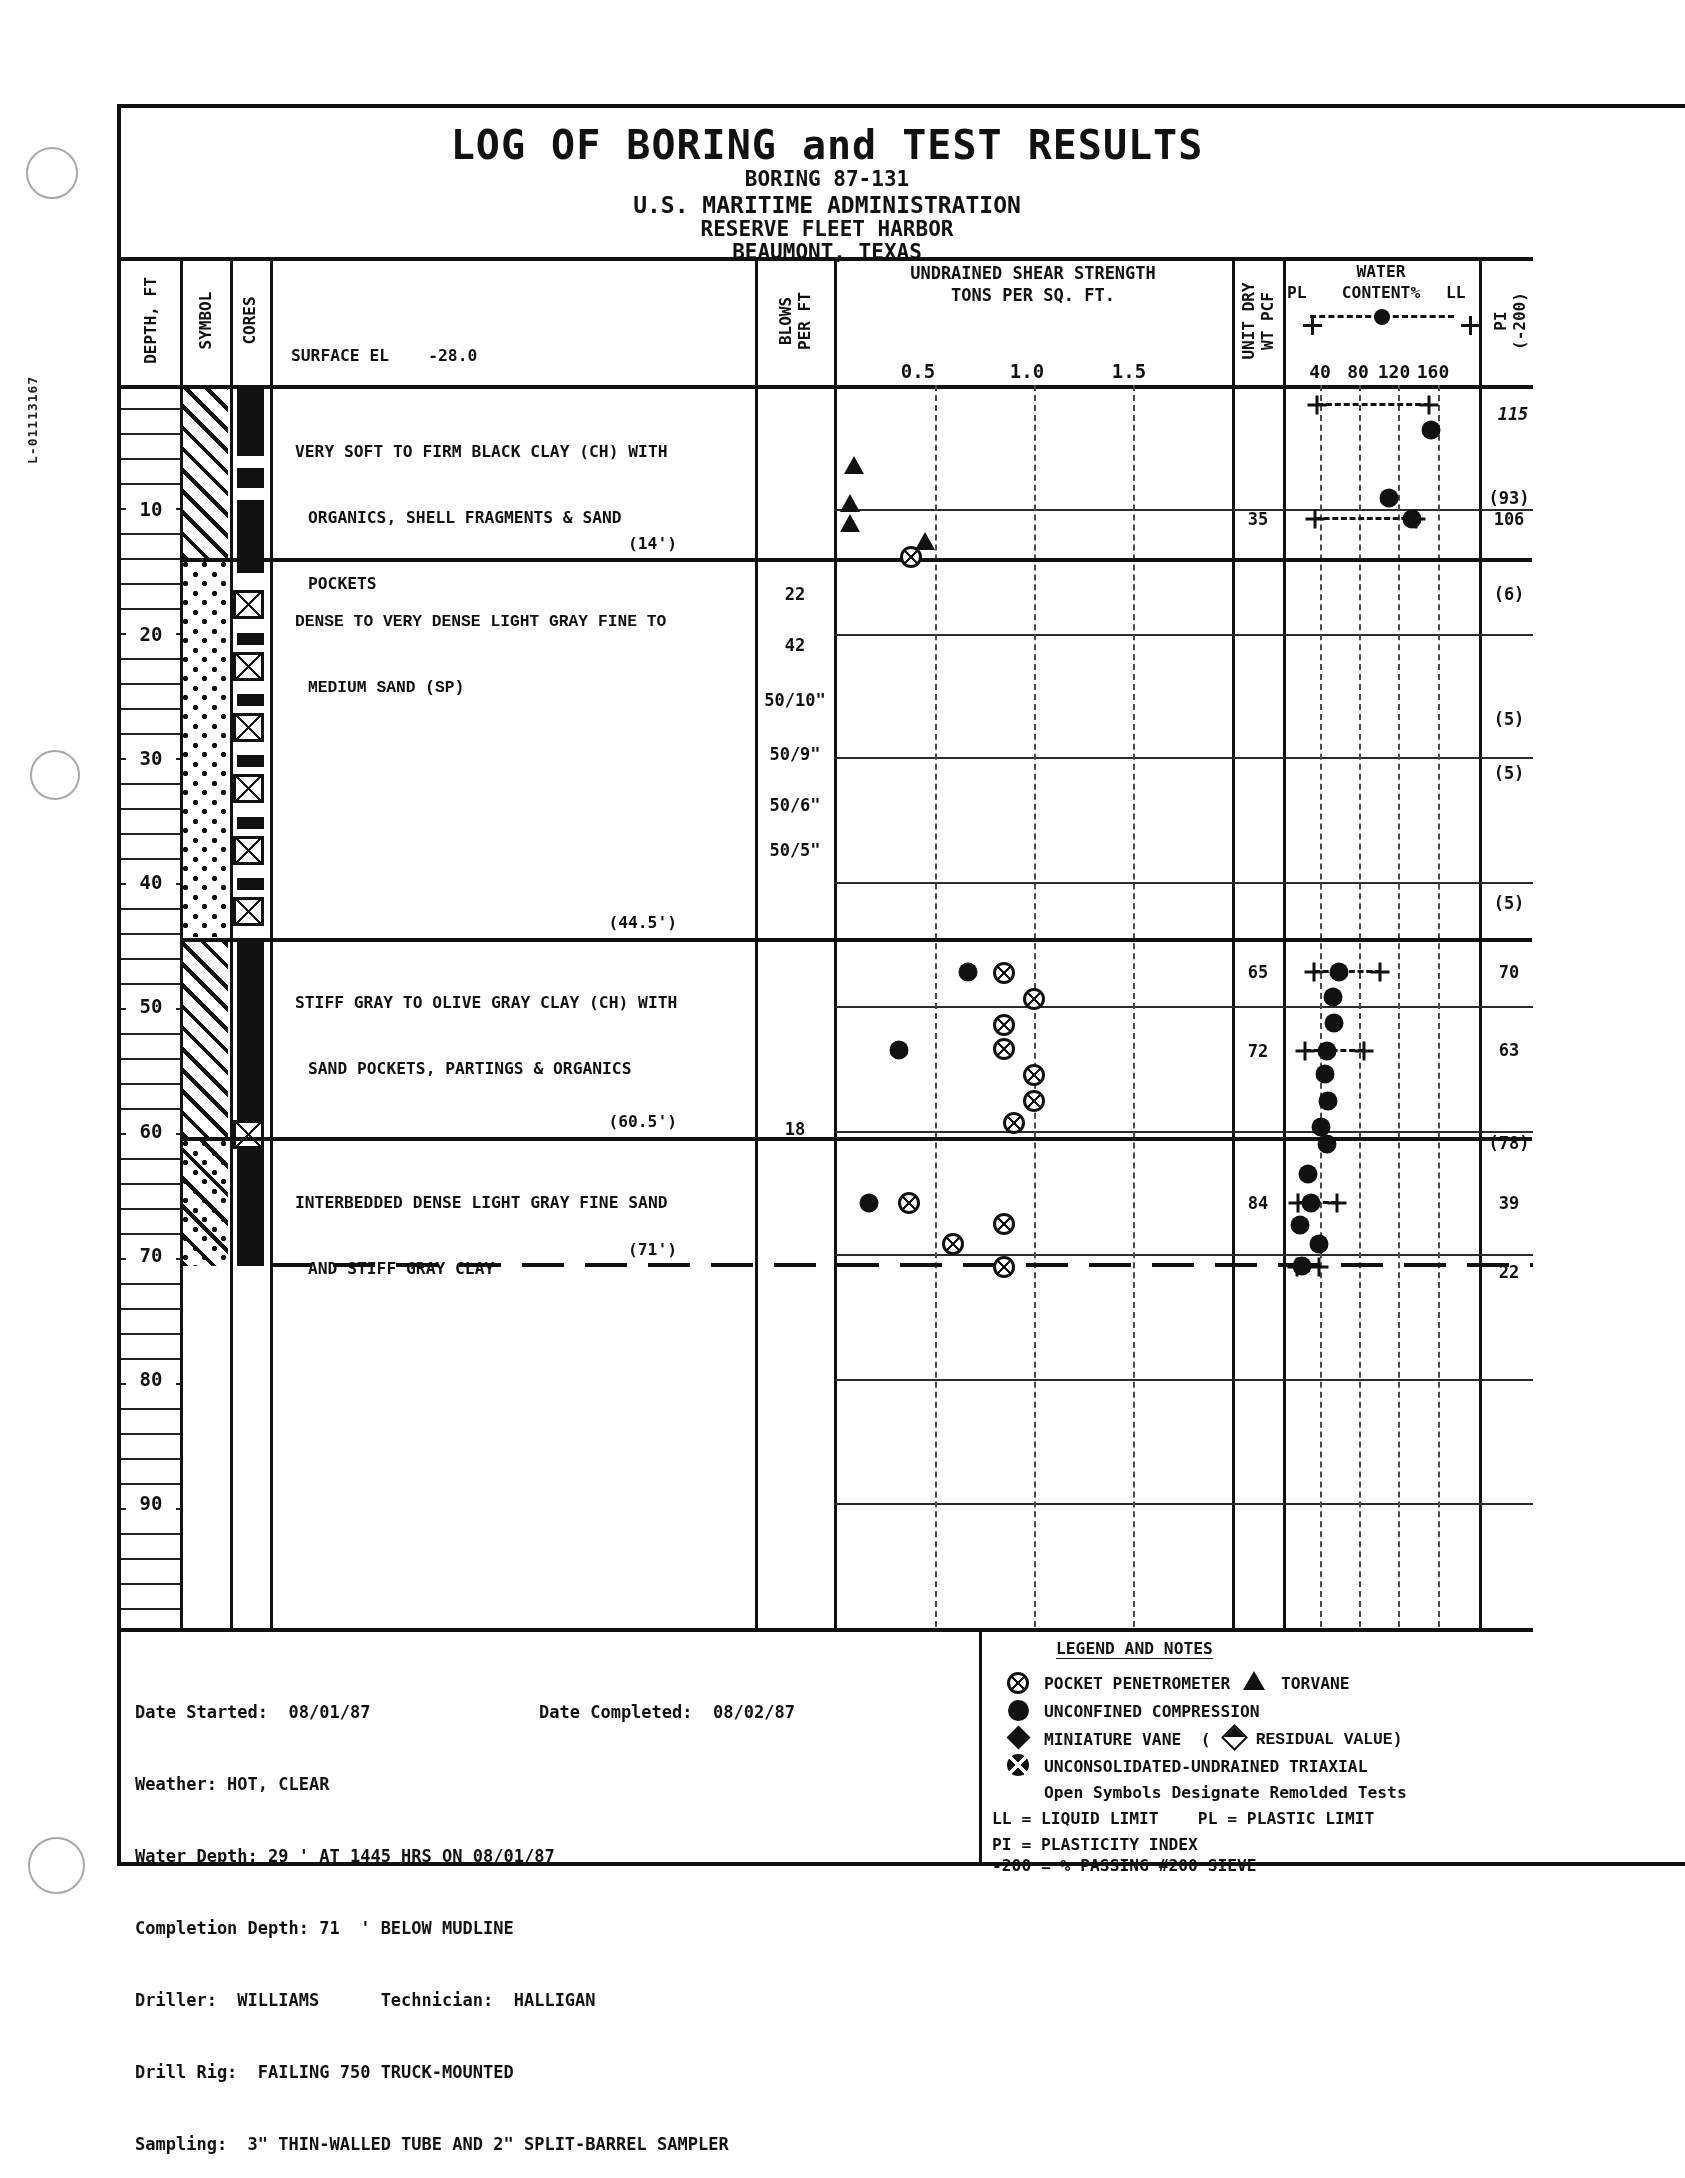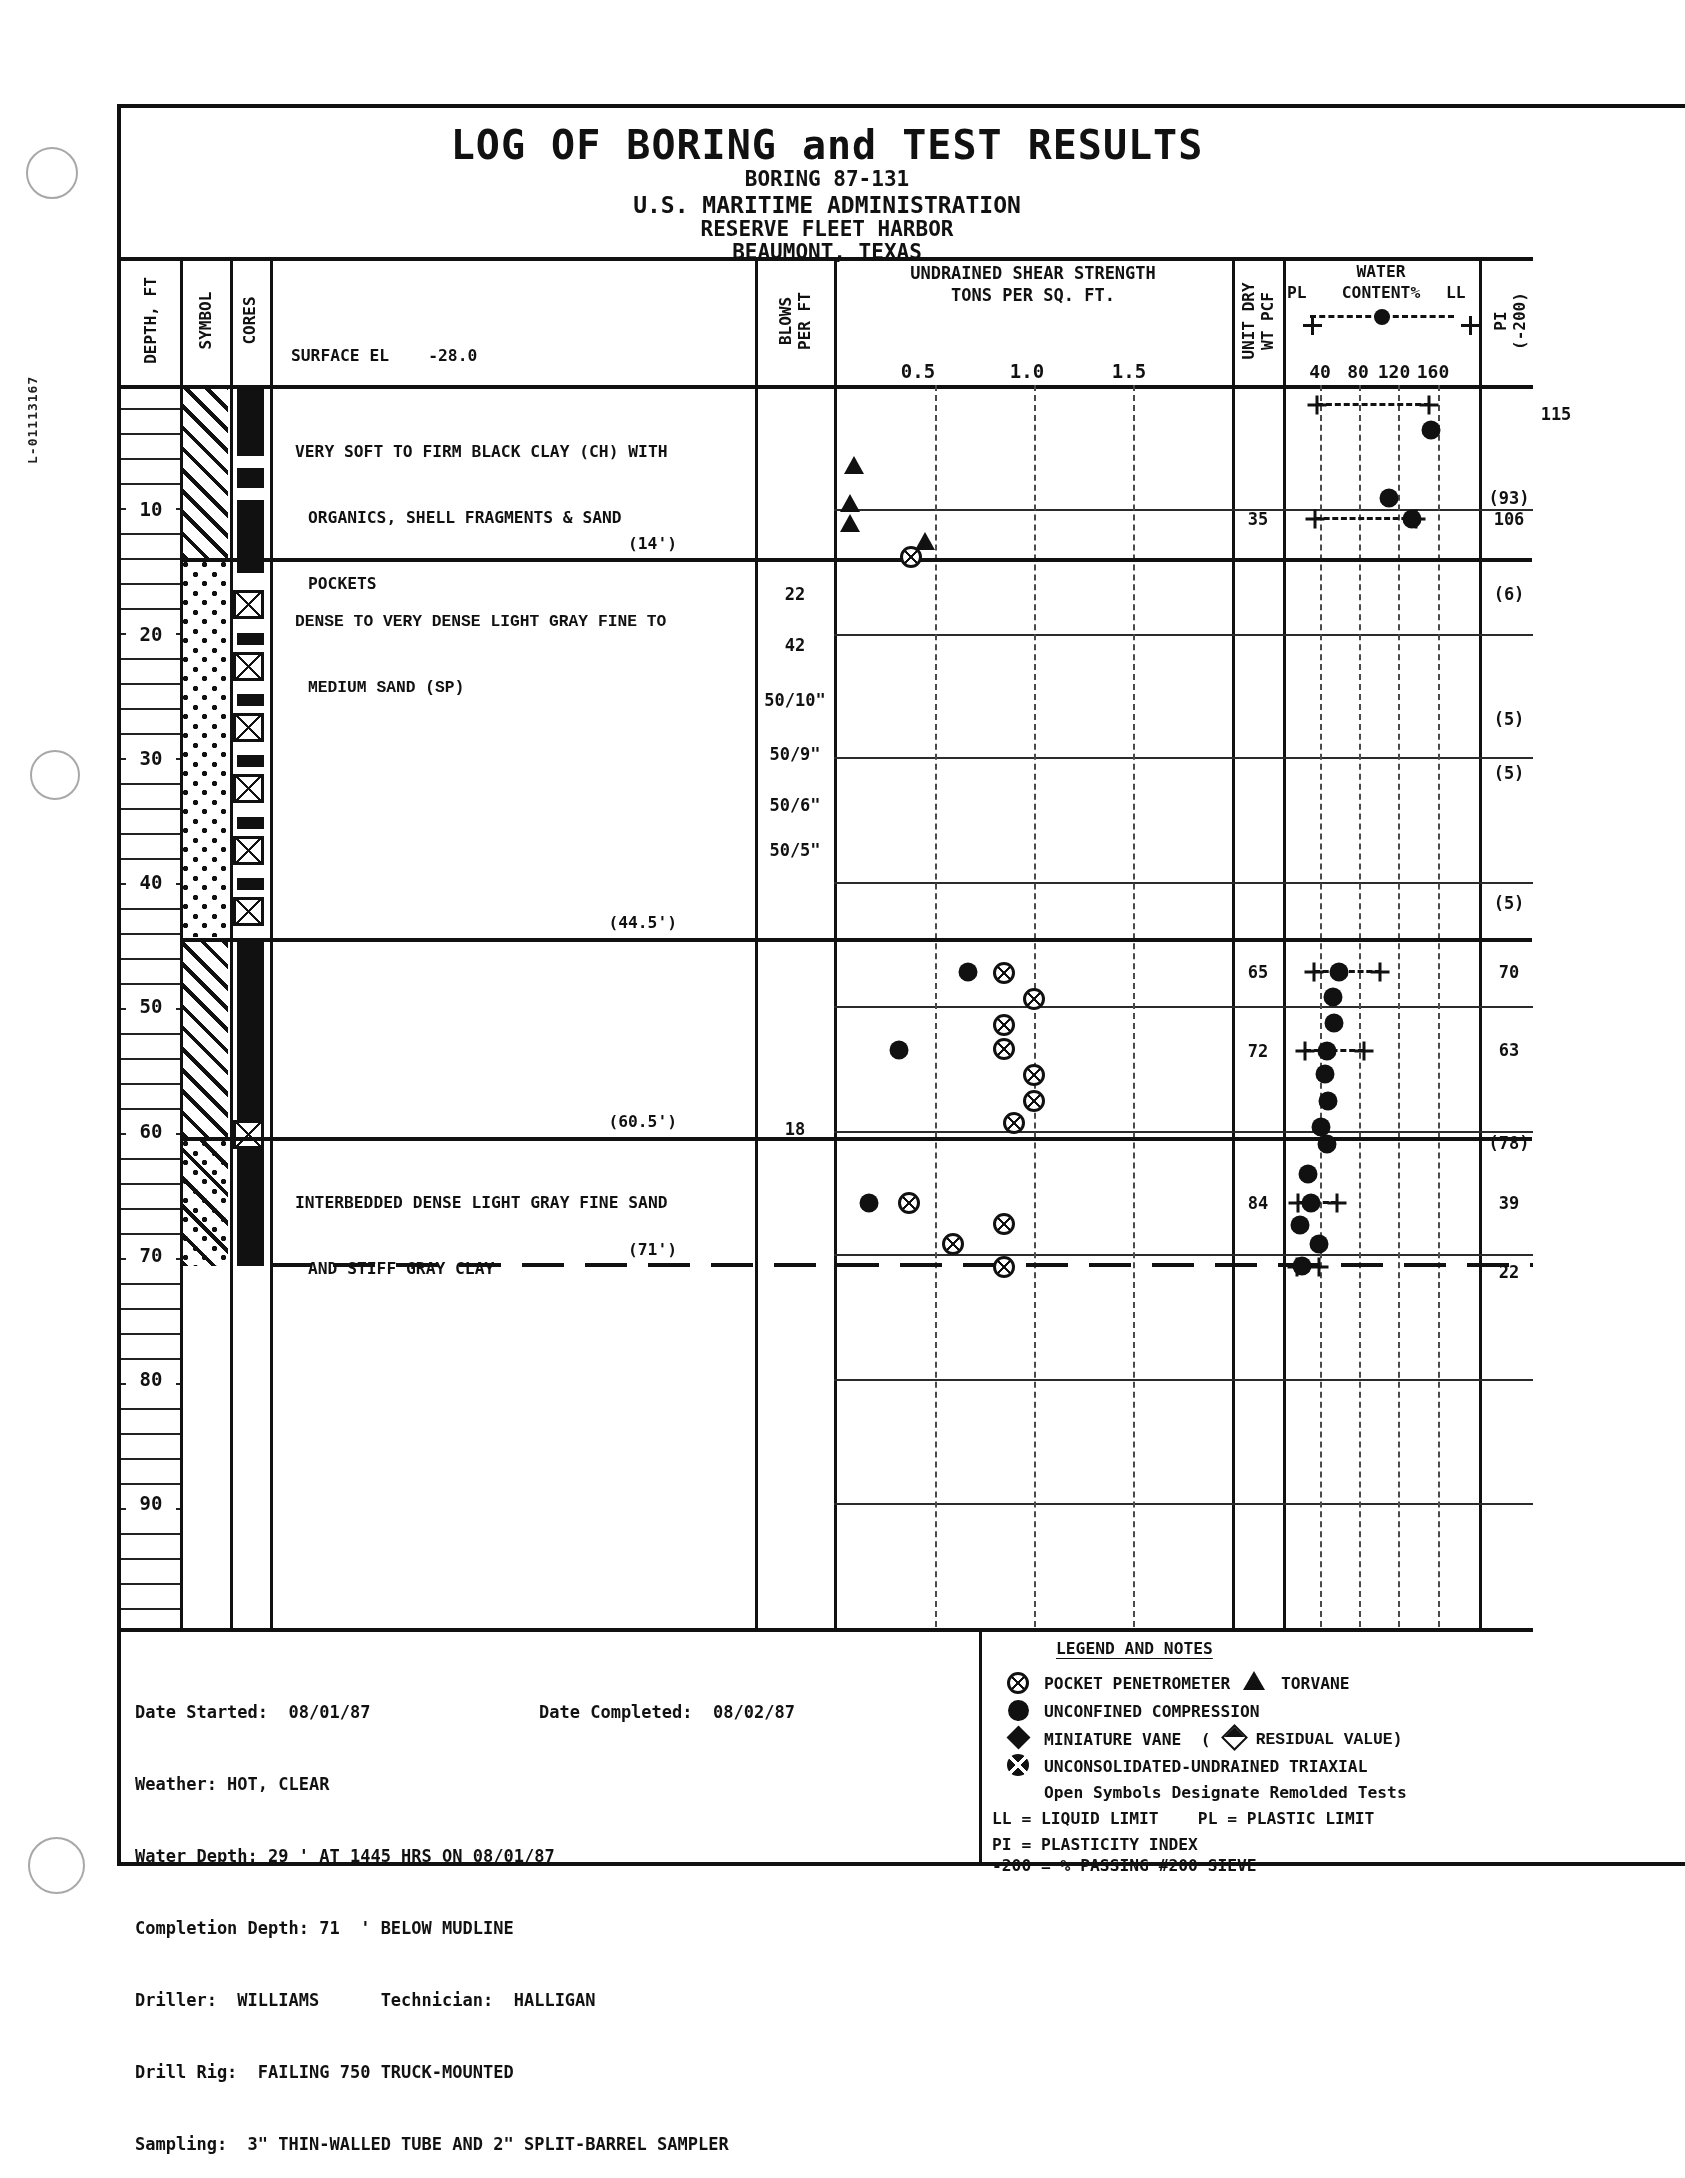--- a/index.html
+++ b/index.html
@@ -208,20 +208,24 @@
         <div class="ind">POCKETS</div>
       </div>
       <div class="lbl-bot" style="top:426px;">(14')</div>
 
       <div class="desc" style="left:174px;top:459px;font-family:Liberation Mono, monospace;">
         <div>DENSE TO VERY DENSE LIGHT GRAY FINE TO</div>
         <div class="ind">MEDIUM SAND (SP)</div>
       </div>
       <div class="lbl-bot" style="top:805px;">(44.5')</div>
 
+      <div class="desc" style="left:174px;top:840px;">
+        <div>STIFF GRAY TO OLIVE GRAY CLAY (CH) WITH</div>
+        <div class="ind">SAND POCKETS, PARTINGS &amp; ORGANICS</div>
+      </div>
       <div class="lbl-bot" style="top:1004px;">(60.5')</div>
 
       <div class="desc" style="left:174px;top:1040px;">
         <div>INTERBEDDED DENSE LIGHT GRAY FINE SAND</div>
         <div class="ind">AND STIFF GRAY CLAY</div>
       </div>
       <div class="lbl-bot" style="top:1132px;">(71')</div>
 
       <div class="bound" style="top:450px;"></div>
       <div class="bound" style="top:830px;"></div>
@@ -286,21 +290,21 @@
           <div class="celltext" style="left: 674px; top: 537px;">42</div>
           <div class="celltext" style="left: 674px; top: 592px;">50/10"</div>
           <div class="celltext" style="left: 674px; top: 646px;">50/9"</div>
           <div class="celltext" style="left: 674px; top: 697px;">50/6"</div>
           <div class="celltext" style="left: 674px; top: 742px;">50/5"</div>
           <div class="celltext" style="left: 674px; top: 1021px;">18</div>
           <div class="celltext" style="left: 1137px; top: 411px;">35</div>
           <div class="celltext" style="left: 1137px; top: 864px;">65</div>
           <div class="celltext" style="left: 1137px; top: 943px;">72</div>
           <div class="celltext" style="left: 1137px; top: 1095px;">84</div>
-          <div class="celltext" style="left: 1435px; top: 306px;">115</div>
+          <div class="celltext" style="left: 1392px; top: 306px; font-style: italic;">115</div>
           <div class="celltext" style="left: 1388px; top: 390px;">(93)</div>
           <div class="celltext" style="left: 1388px; top: 411px;">106</div>
           <div class="celltext" style="left: 1388px; top: 486px;">(6)</div>
           <div class="celltext" style="left: 1388px; top: 611px;">(5)</div>
           <div class="celltext" style="left: 1388px; top: 665px;">(5)</div>
           <div class="celltext" style="left: 1388px; top: 795px;">(5)</div>
           <div class="celltext" style="left: 1388px; top: 864px;">70</div>
           <div class="celltext" style="left: 1388px; top: 942px;">63</div>
           <div class="celltext" style="left: 1388px; top: 1035px;">(78)</div>
           <div class="celltext" style="left: 1388px; top: 1095px;">39</div>

